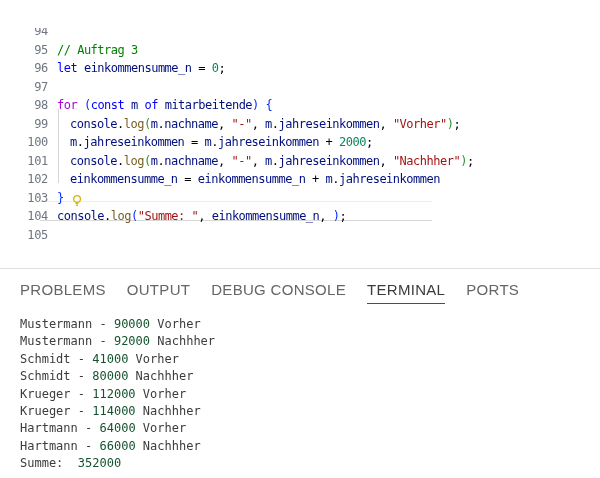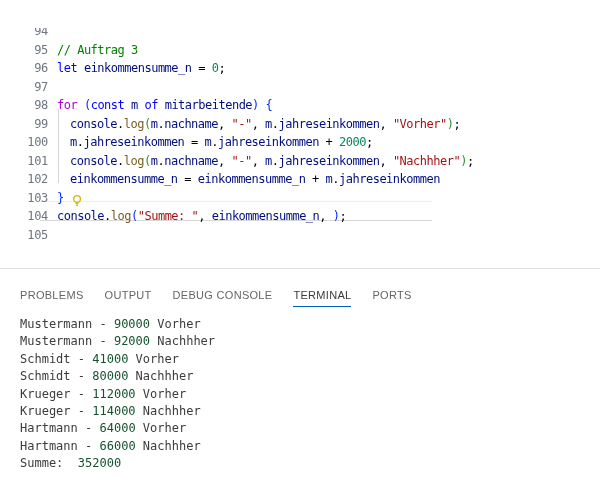--- a/index.html
+++ b/index.html
@@ -48,22 +48,22 @@
   
   .panel {
     position:absolute; left:0; top:268px; width:600px; height:210px;
     background:#ffffff; border-top:1px solid #dfdfdf;
   }
   .panel-tabs {
     display:flex; align-items:flex-start; gap:21px;
     padding:12px 0 0 20px; height:38px;
   }
   .panel-tab {
-    font-size:11px; color:#656565; letter-spacing:0.3px;
-    padding-bottom:5px; cursor:pointer; border-bottom:1.5px solid transparent;margin-top:8px;
+    font-size:15px; color:#656565; letter-spacing:0.3px;
+    padding-bottom:5px; cursor:pointer; border-bottom:1.5px solid transparent;
   }
   .panel-tab.active { color:#3b3b3b; border-bottom-color:#005fb8; }
 
   .terminal { position:absolute; left:20px; top:47px; right:0; bottom:0; }
   .term-row {
     font-family:"DejaVu Sans Mono", monospace; font-size:12px;
     height:17.4px; line-height:17.4px; white-space:pre;
   }
   .seg-fg  { color:#3c3c3c;margin-top:36px; }
   .seg-num { color:#14532d; }

